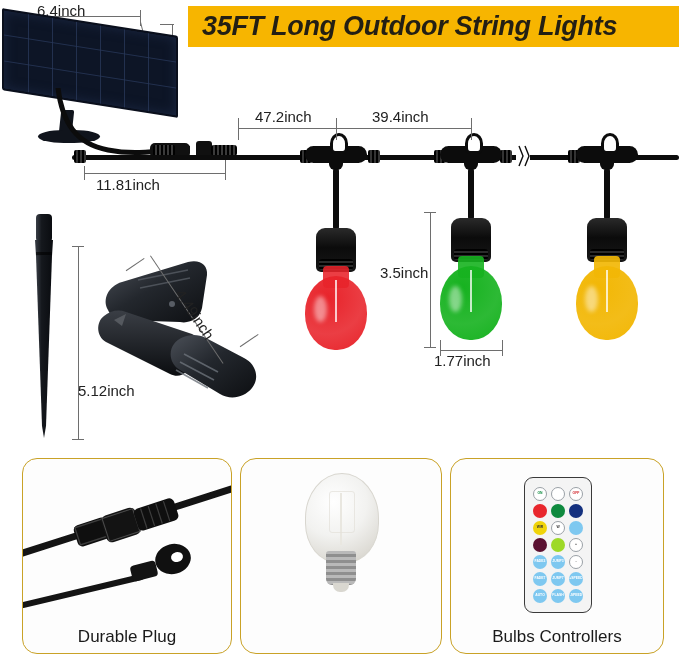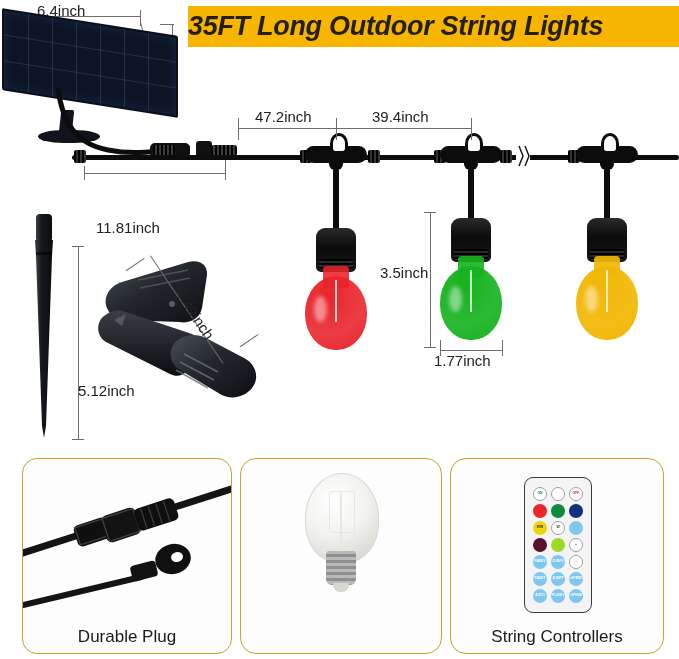--- a/index.html
+++ b/index.html
@@ -5,21 +5,21 @@
   html,body{margin:0;padding:0;background:#ffffff;}
   body{width:679px;height:659px;position:relative;overflow:hidden;
        font-family:"Liberation Sans","DejaVu Sans",sans-serif;color:#1a1a1a;}
   .abs{position:absolute;}
   .dimtext{font-size:15px;color:#222;white-space:nowrap;letter-spacing:0px;}
 
   
   #title-banner{left:188px;top:6px;width:491px;height:41px;
      background:#F7B500;display:flex;align-items:center;}
   #title-text{font-size:27px;font-weight:bold;font-style:italic;color:#231f14;
-     letter-spacing:-0.3px;}
+     padding-left:14px;letter-spacing:-0.3px;}
 
   
   .hline{height:1px;background:#6e6e6e;}
   .vline{width:1px;background:#6e6e6e;}
 
   
   #solar-wrap{left:2px;top:22px;width:200px;height:110px;}
   .panel-face{position:absolute;left:0;top:0;width:172px;height:78px;
      background:#0d1526;border:2px solid #0a0f1c;
      transform:skewY(9deg) ;border-radius:2px;
@@ -132,21 +132,21 @@
 
 <div class="abs" style="left:150px;top:143px;width:40px;height:15px;background:#101010;border-radius:5px;"></div>
 <div class="abs" style="left:153px;top:145px;width:22px;height:11px;background:repeating-linear-gradient(90deg,#000 0 2px,#3a3a3a 2px 4px);border-radius:2px;"></div>
 
 <div class="abs" style="left:196px;top:141px;width:16px;height:19px;background:#101010;border-radius:3px;"></div>
 <div class="abs" style="left:211px;top:145px;width:26px;height:11px;background:repeating-linear-gradient(90deg,#000 0 2px,#3a3a3a 2px 4px);border-radius:3px;"></div>
 
 <div class="abs vline" style="left:84px;top:166px;height:14px;"></div>
 <div class="abs vline" style="left:225px;top:160px;height:20px;"></div>
 <div class="abs hline" style="left:84px;top:173px;width:142px;"></div>
-<div class="abs dimtext" style="left:96px;top:176px;margin-top:43px;">11.81inch</div>
+<div class="abs dimtext" style="left:96px;top:176px;">11.81inch</div>
 
 <div class="abs" id="wire-main"></div>
 
 <svg class="abs" id="wire-break" viewBox="0 0 14 22">
   <rect x="0" y="0" width="14" height="22" fill="#ffffff"></rect>
   <path d="M3,1 L7,11 L3,21" stroke="#0c0c0c" stroke-width="1.4" fill="none"></path>
   <path d="M9,1 L13,11 L9,21" stroke="#0c0c0c" stroke-width="1.4" fill="none"></path>
 </svg>
 
 <div class="abs" style="left:74px;top:150px;width:12px;height:13px;background:repeating-linear-gradient(90deg,#000 0 2px,#333 2px 4px);border-radius:2px;"></div>
@@ -324,14 +324,14 @@
       <div class="rbtn" style="left: 8px; top: 77px; background: rgb(126, 200, 240); color: rgb(255, 255, 255);">FADE3</div>
       <div class="rbtn" style="left: 26px; top: 77px; background: rgb(126, 200, 240); color: rgb(255, 255, 255);">JUMP3</div>
       <div class="rbtn" style="left: 44px; top: 77px; background: rgb(255, 255, 255); color: rgb(85, 85, 85); border: 1px solid rgb(154, 160, 166); box-sizing: border-box;">-</div>
       <div class="rbtn" style="left: 8px; top: 94px; background: rgb(126, 200, 240); color: rgb(255, 255, 255);">FADE7</div>
       <div class="rbtn" style="left: 26px; top: 94px; background: rgb(126, 200, 240); color: rgb(255, 255, 255);">JUMP7</div>
       <div class="rbtn" style="left: 44px; top: 94px; background: rgb(126, 200, 240); color: rgb(255, 255, 255);">+SPEED</div>
       <div class="rbtn" style="left: 8px; top: 111px; background: rgb(126, 200, 240); color: rgb(255, 255, 255);">AUTO</div>
       <div class="rbtn" style="left: 26px; top: 111px; background: rgb(126, 200, 240); color: rgb(255, 255, 255);">FLASH</div>
       <div class="rbtn" style="left: 44px; top: 111px; background: rgb(126, 200, 240); color: rgb(255, 255, 255);">-SPEED</div>
     </div>
-  <div class="card-label">String Controllers</div>
+  <div class="card-label">Bulbs Controllers</div>
 </div>
 
 </body></html>

